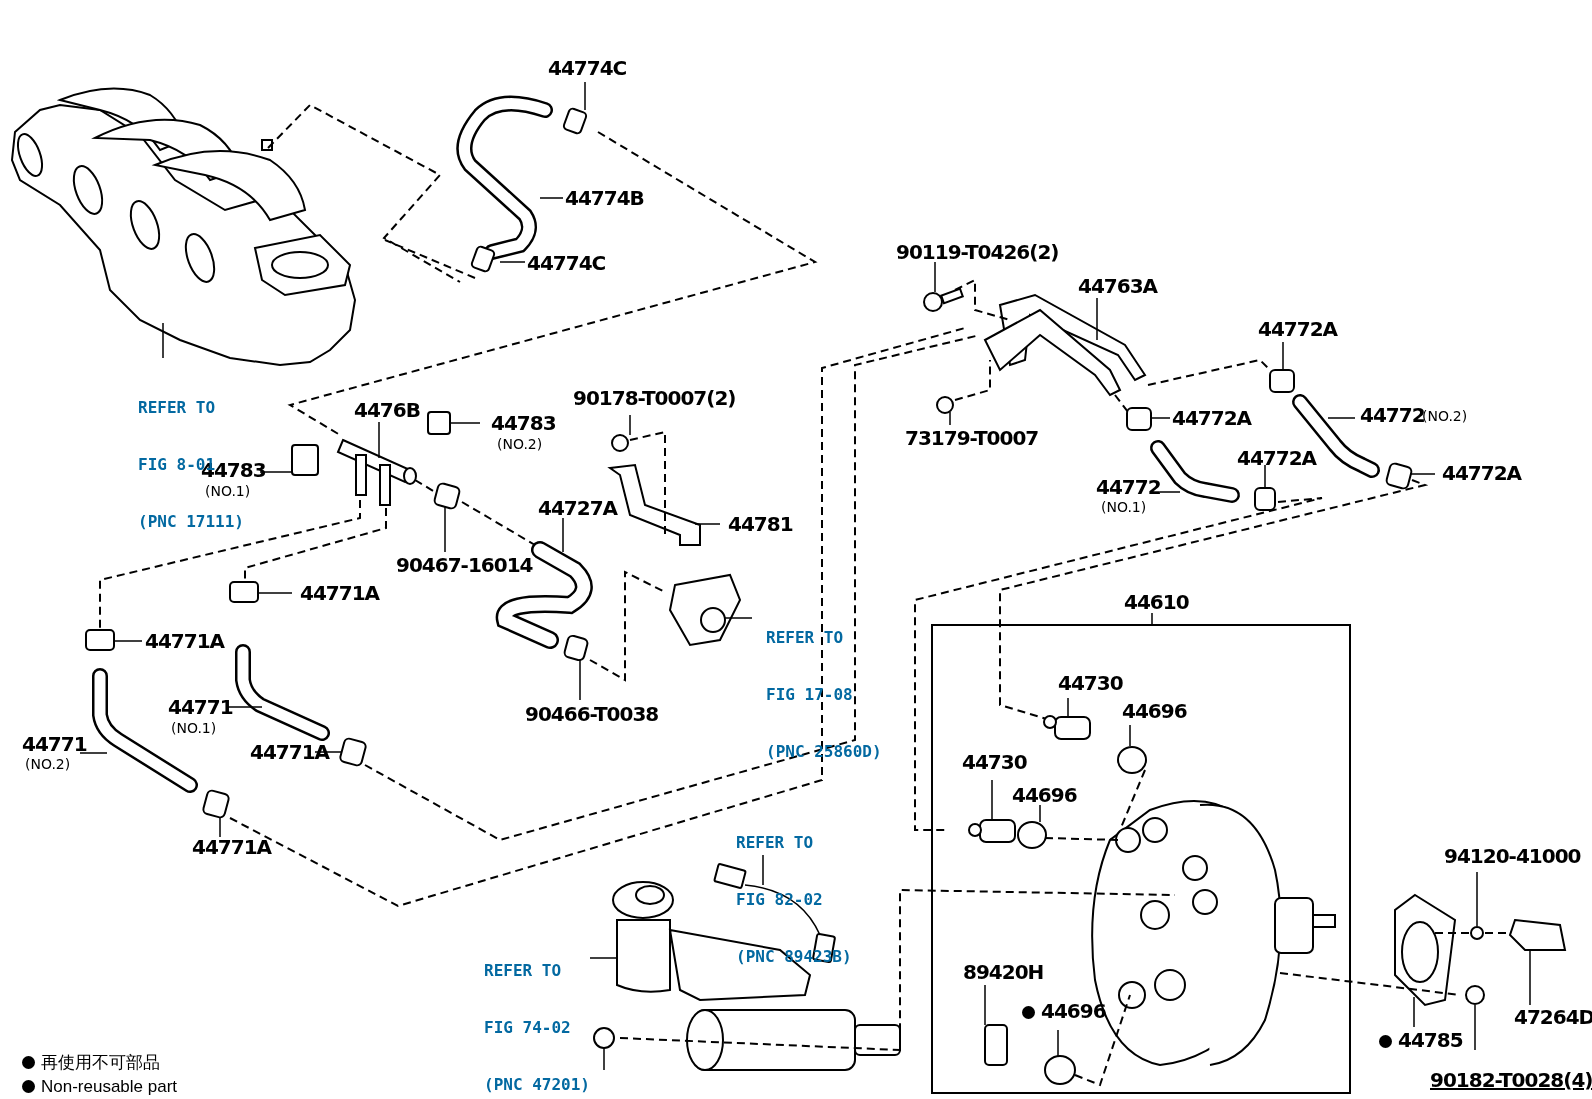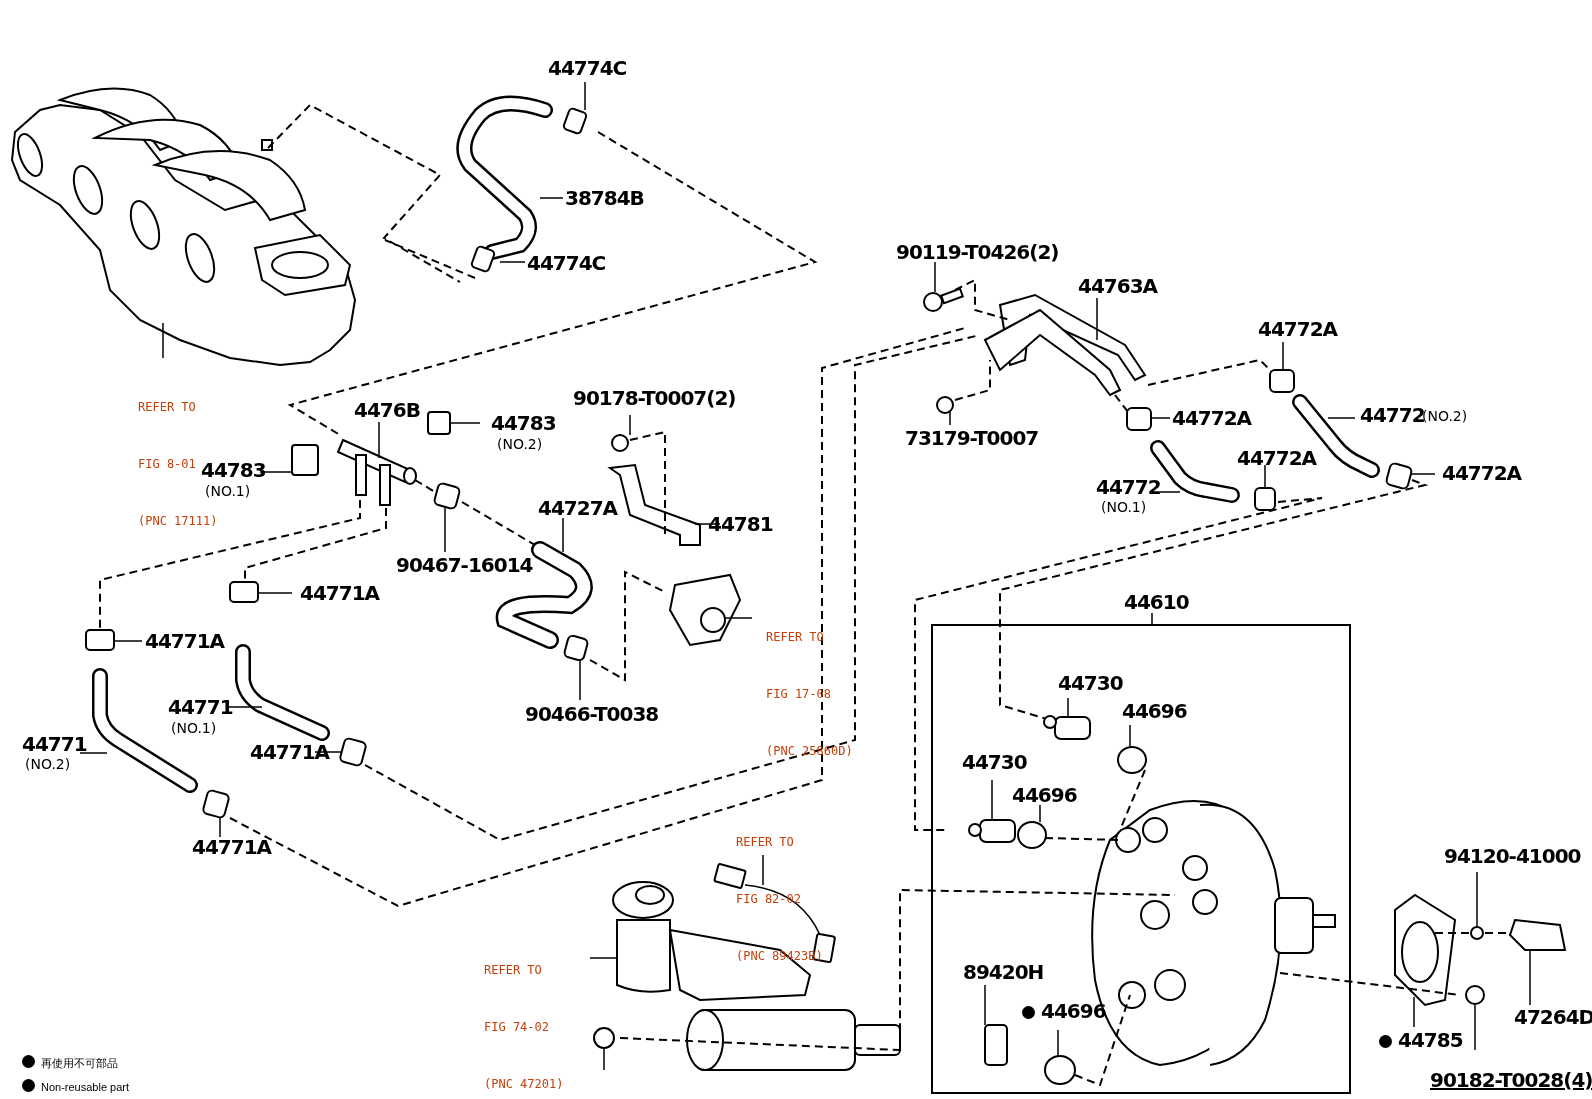--- a/index.html
+++ b/index.html
@@ -3,24 +3,24 @@
 <meta charset="utf-8">
 <style>
   html, body { margin: 0; padding: 0; background: #ffffff; }
   body { width: 1592px; height: 1099px; position: relative; overflow: hidden;
          font-family: "DejaVu Sans Condensed", "DejaVu Sans", sans-serif; color: #000; }
   #diagram { position: absolute; left: 0; top: 0; width: 1592px; height: 1099px; margin-top: 40px; }
   .lbl { position: absolute; font-family: "DejaVu Sans", sans-serif; font-weight: bold;
          font-size: 20px; letter-spacing: -1px; line-height: 20px; white-space: nowrap; color: #000; }
   .sub { position: absolute; font-family: "DejaVu Sans", sans-serif; font-size: 14px;
          line-height: 15px; white-space: nowrap; color: #000; }
-  .ref { position: absolute; font-family: "DejaVu Sans Mono", monospace; font-weight: normal;
-         font-size: 12px; line-height: 19px; white-space: pre; color: #c2410c; letter-spacing: 0; }
+  .ref { position: absolute; font-family: "DejaVu Sans Mono", monospace; font-weight: bold;
+         font-size: 16px; line-height: 19px; white-space: pre; color: #0369a1; letter-spacing: 0; }
   .legend { position: absolute; left: 22px; font-family: "Liberation Sans", sans-serif;
-            font-size: 11px; line-height: 22px; white-space: nowrap; }
+            font-size: 17px; line-height: 22px; white-space: nowrap; }
   .dot { display: inline-block; width: 13px; height: 13px; border-radius: 50%; background: #000;
          margin-right: 6px; vertical-align: -1px; }
   .code { position: absolute; right: 8px; bottom: 6px; font-family: "Liberation Sans", sans-serif;
           font-size: 12px; }
   svg .part { fill: #fff; stroke: #000; stroke-width: 2; }
   svg .dash { fill: none; stroke: #000; stroke-width: 2; stroke-dasharray: 8 5; }
   svg .lead { fill: none; stroke: #000; stroke-width: 1.5; }
   svg .box { fill: none; stroke: #000; stroke-width: 2; }
 </style>
 </head>
@@ -213,32 +213,32 @@
   <line class="lead" x1="1477" y1="832" x2="1477" y2="886"></line>
   <line class="lead" x1="1530" y1="910" x2="1530" y2="965"></line>
   <line class="lead" x1="1414" y1="957" x2="1414" y2="987"></line>
   <line class="lead" x1="1475" y1="965" x2="1475" y2="1010"></line>
   <path class="dash" d="M1435,893 L1470,893 M1485,893 L1510,893"></path>
   <path class="dash" d="M1280,933 L1460,955"></path>
 </svg>
 
 
 <div class="lbl" style="left:548px;top:18px;">44774C</div>
-<div class="lbl" style="left:565px;top:148px;">38784B</div>
+<div class="lbl" style="left:565px;top:148px;">44774B</div>
 <div class="lbl" style="left:527px;top:213px;">44774C</div>
 
 <div class="lbl" style="left:354px;top:360px;">4476B</div>
 <div class="lbl" style="left:491px;top:373px;">44783</div>
 <div class="sub" style="left:497px;top:397px;">(NO.2)</div>
 <div class="lbl" style="left:201px;top:420px;">44783</div>
 <div class="sub" style="left:205px;top:444px;">(NO.1)</div>
 <div class="lbl" style="left:396px;top:515px;">90467-16014</div>
 <div class="lbl" style="left:538px;top:458px;">44727A</div>
 <div class="lbl" style="left:573px;top:348px;">90178-T0007(2)</div>
-<div class="lbl" style="left:708px;top:474px;">44781</div>
+<div class="lbl" style="left:728px;top:474px;">44781</div>
 <div class="lbl" style="left:525px;top:664px;">90466-T0038</div>
 
 <div class="lbl" style="left:300px;top:543px;">44771A</div>
 <div class="lbl" style="left:145px;top:591px;">44771A</div>
 <div class="lbl" style="left:168px;top:657px;">44771</div>
 <div class="sub" style="left:171px;top:681px;">(NO.1)</div>
 <div class="lbl" style="left:250px;top:702px;">44771A</div>
 <div class="lbl" style="left:22px;top:694px;">44771</div>
 <div class="sub" style="left:25px;top:717px;">(NO.2)</div>
 <div class="lbl" style="left:192px;top:797px;">44771A</div>

